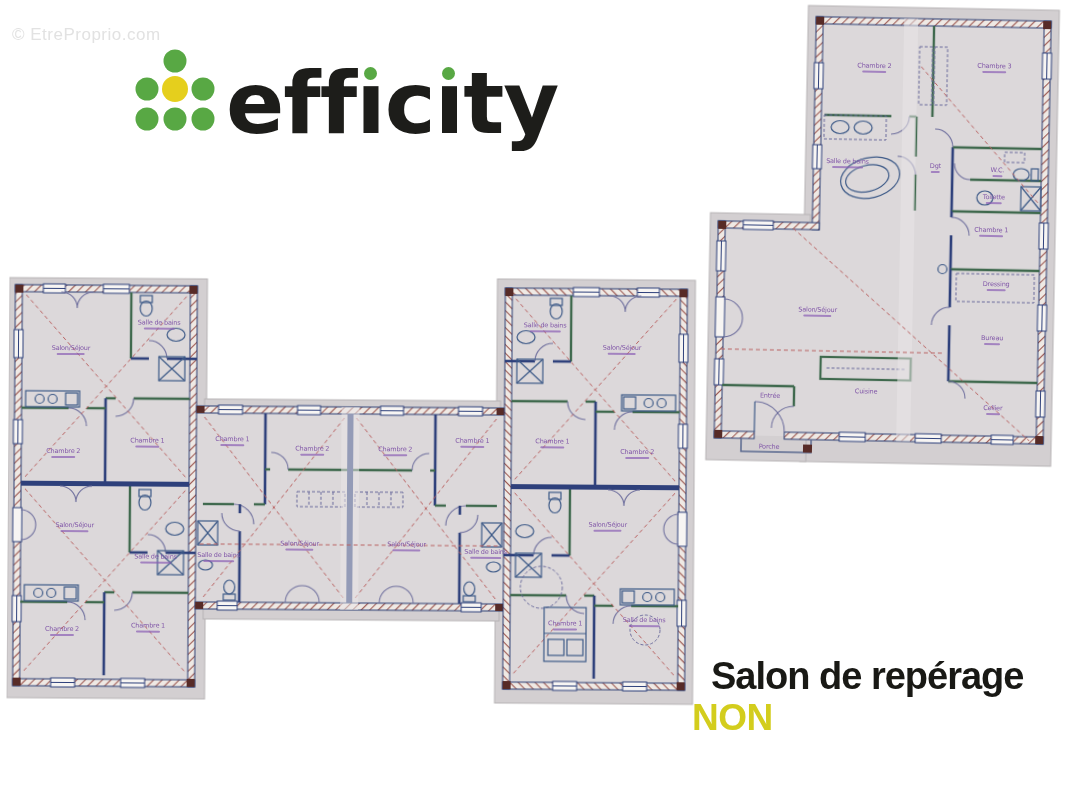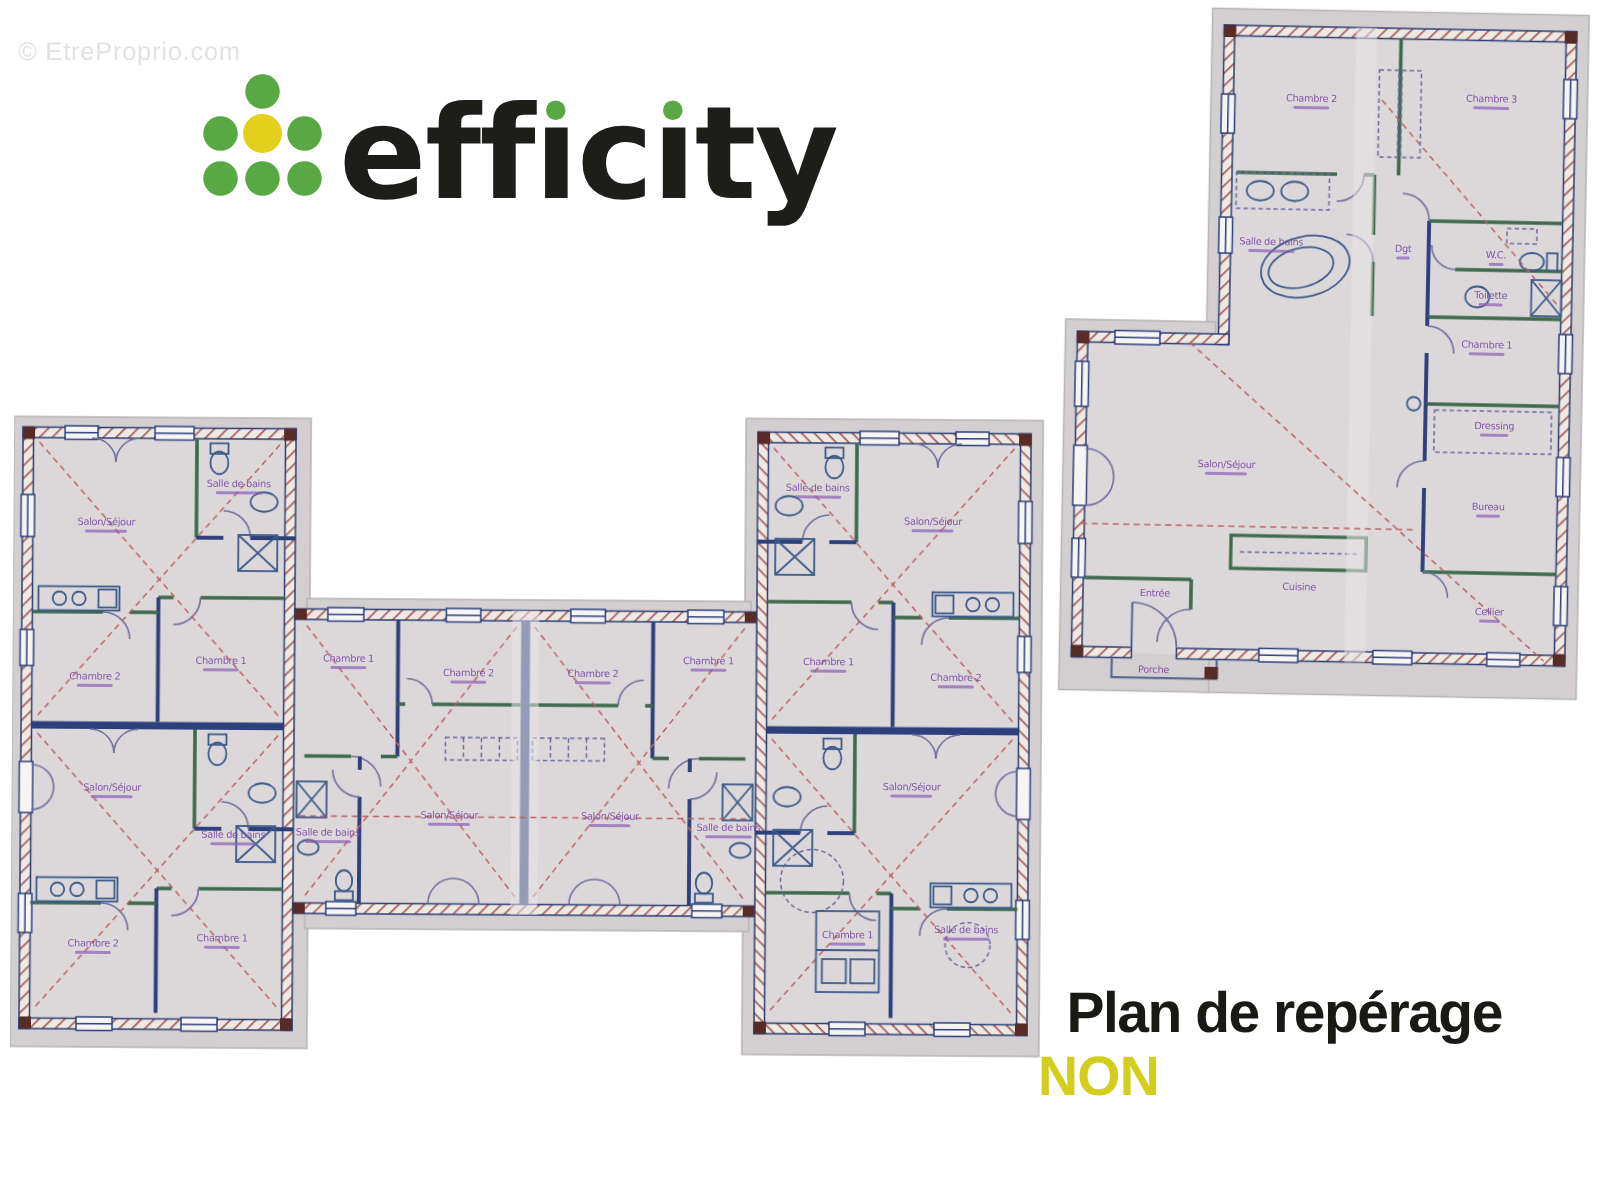--- a/index.html
+++ b/index.html
@@ -362,19 +362,19 @@
         <span class="room-label" style="left: 291px; top: 332px;">Bureau</span>
         <span class="room-label" style="left: 293px; top: 402px;">Cellier</span>
         <span class="room-label nobar" style="left: 166px; top: 386px;">Cuisine</span>
         <span class="room-label" style="left: 116px; top: 307px;">Salon/Séjour</span>
         <span class="room-label nobar" style="left: 70px; top: 392px;">Entrée</span>
         <span class="room-label nobar" style="left: 70px; top: 443px;">Porche</span>
       </div>
   </div>
 
   <div class="caption">
-    <div class="cap1">Plan de repérage</div>
+    <div class="cap1">Salon de repérage</div>
     <div class="cap2">
       <span class="non">NON</span>
     </div>
   </div>
 
 </div>
 
 </body></html>

